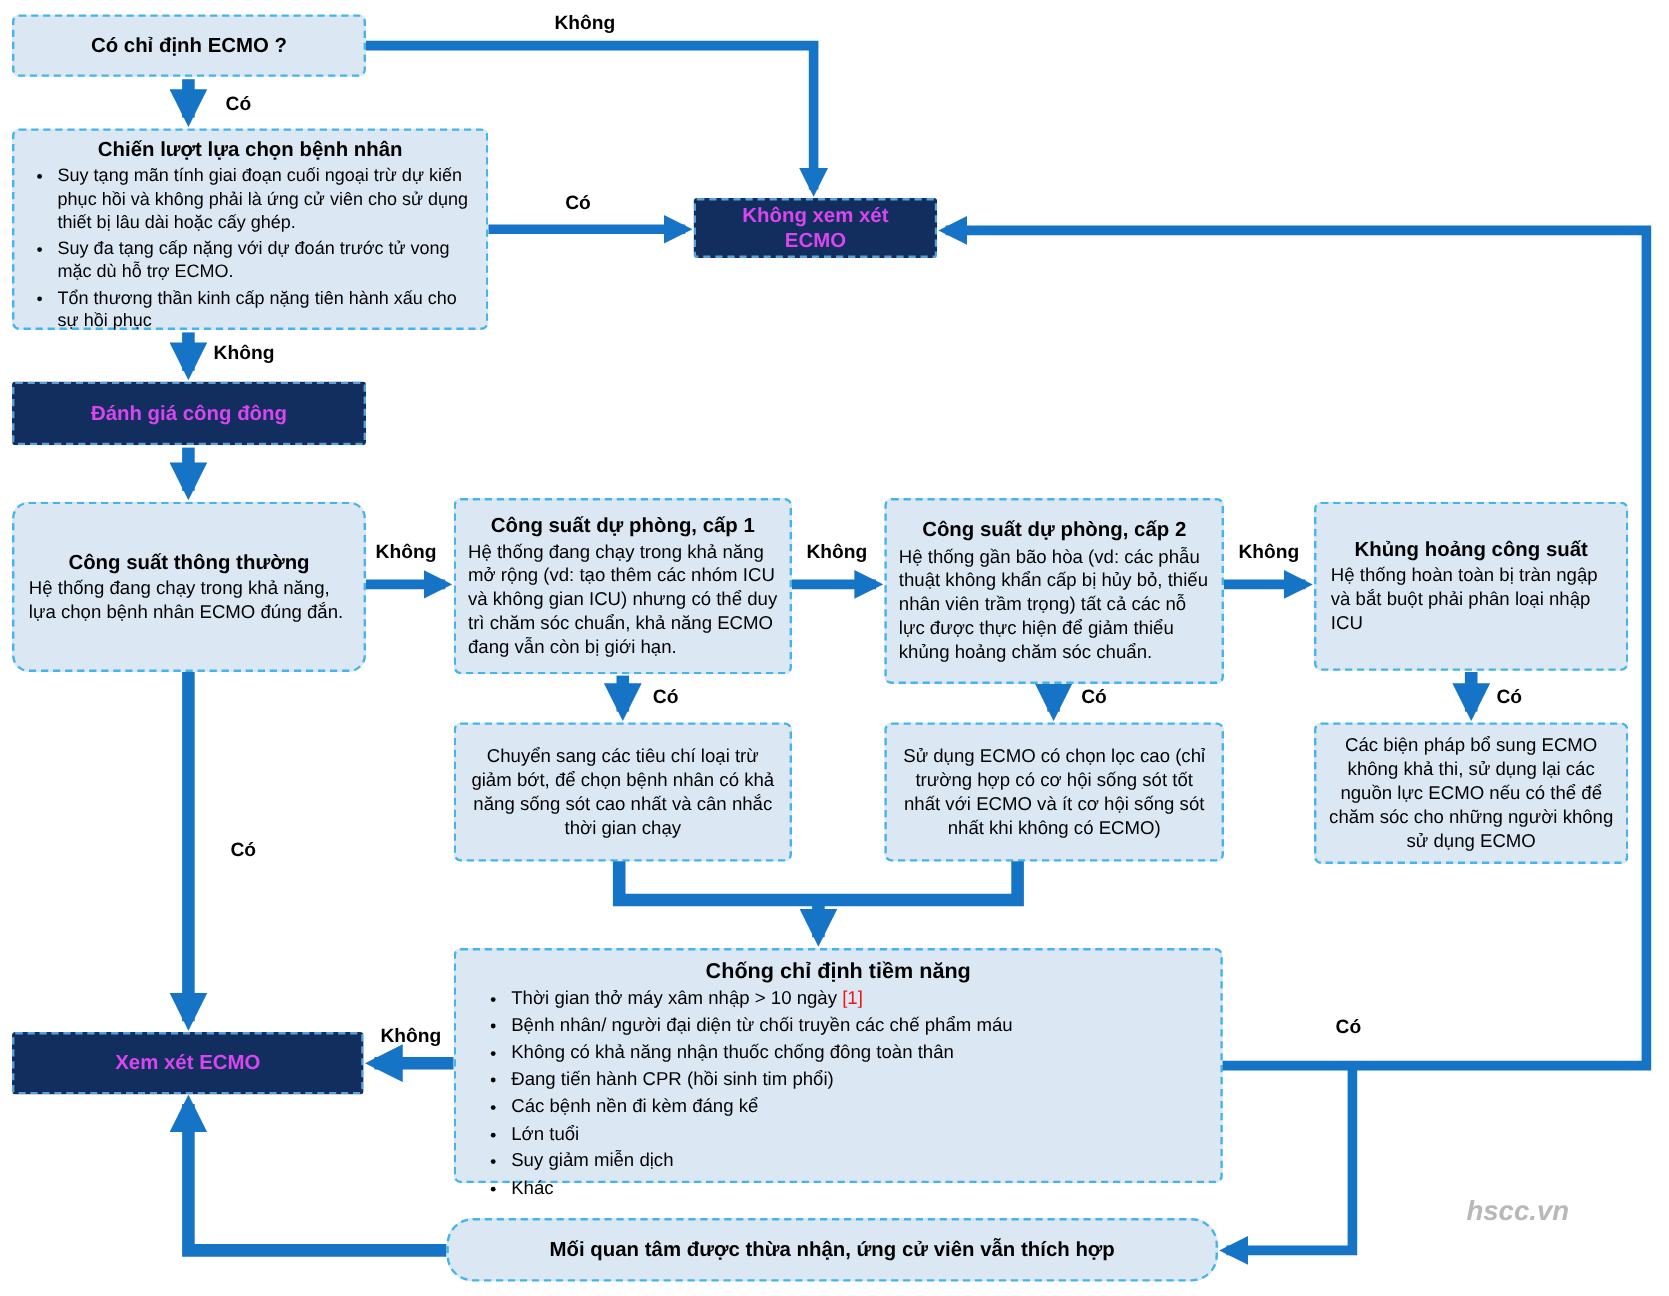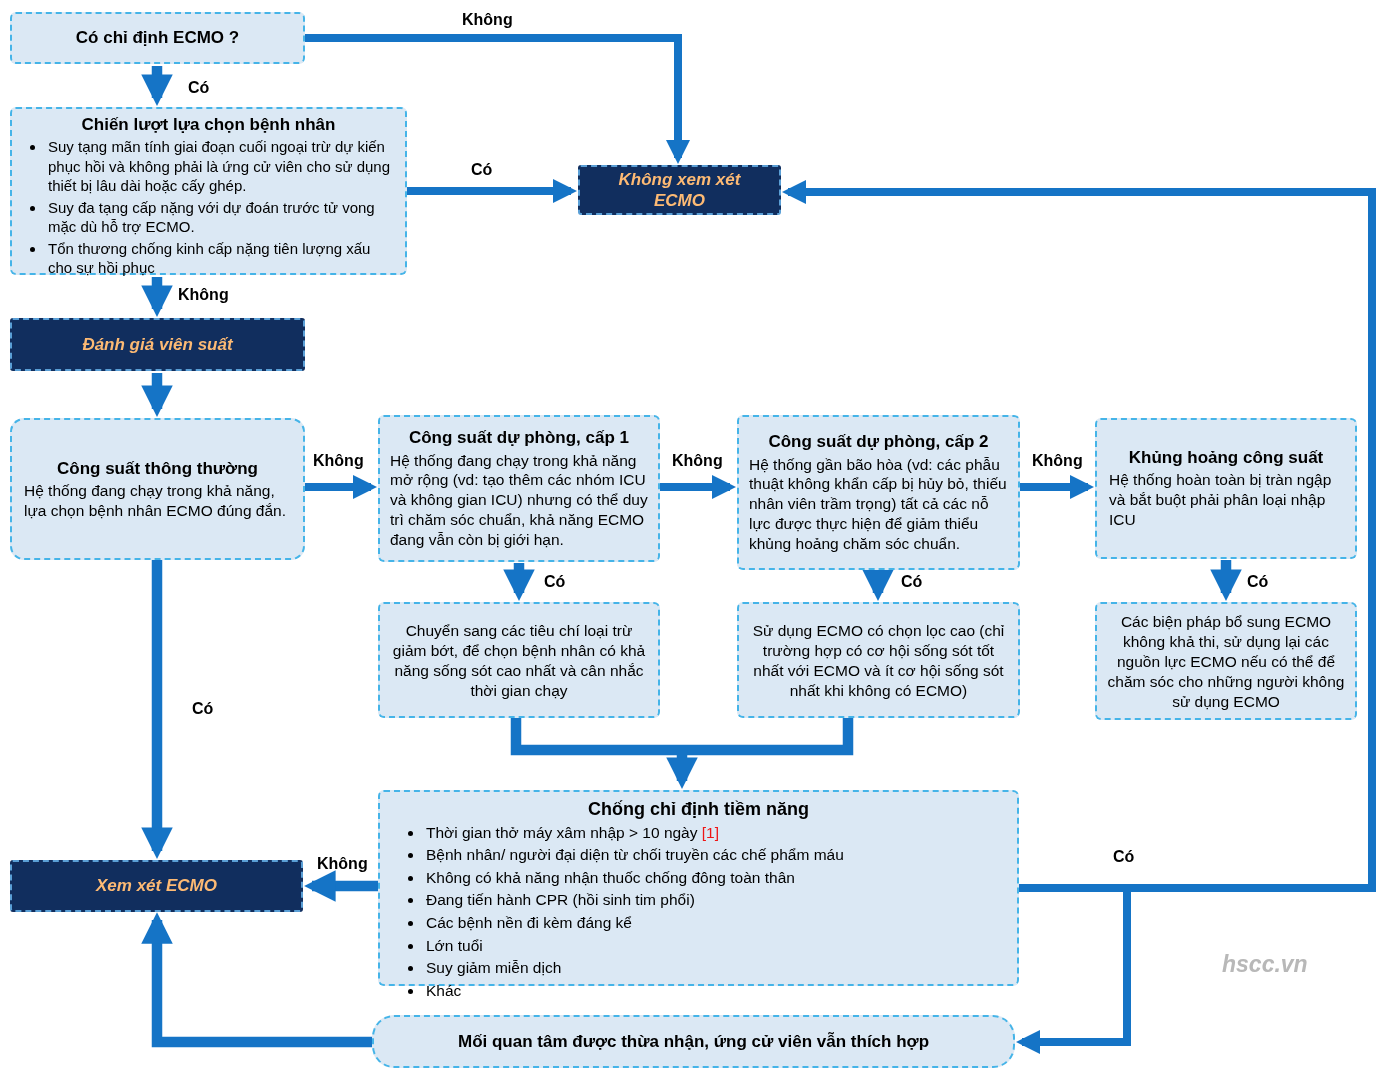--- a/index.html
+++ b/index.html
@@ -5,31 +5,31 @@
   html,body{margin:0;padding:0;background:#fff;}
   #canvas{
     position:relative;width:1391px;height:1080px;background:#fff;
     font-family:"Liberation Sans","DejaVu Sans",sans-serif;color:#000;overflow:hidden;
   }
   svg.edges{position:absolute;left:0;top:0;z-index:1;}
   .edge{fill:none;stroke:#1574c6;stroke-width:8;}
   .edge.thick{stroke-width:10.5;}
   .node{position:absolute;box-sizing:border-box;z-index:2;display:flex;flex-direction:column;justify-content:center;}
   .light{background:#dbe8f4;border:2px dashed #45b4e8;border-radius:6px;}
-  .navy{background:#112e5e;border:2px dashed #5a9fd6;border-radius:3px;color:#fdba74;
-        align-items:center;text-align:center;font-weight:bold;font-size:17px;line-height:1.25;font-style:italic;}
+  .navy{background:#112e5e;border:2px dashed #5a9fd6;border-radius:3px;color:#d946ef;
+        align-items:center;text-align:center;font-weight:bold;font-size:17px;line-height:1.25;}
   .node-title{font-weight:bold;font-size:17px;text-align:center;line-height:1.25;}
   .node-body{font-size:15.5px;line-height:1.28;text-align:left;margin-top:2px;}
   .node-body.centered{text-align:center;}
   .node ul{margin:2px 0 0 0;padding-left:26px;font-size:15px;line-height:1.3;text-align:left;}
   .node ul li{margin:0 0 2px 0;padding-left:2px;}
   .contra ul{font-size:15.5px;line-height:1.33;padding-left:30px;}
   .ref-red{color:#ee1515;}
   .edge-label{position:absolute;z-index:3;font-weight:bold;font-size:16px;white-space:nowrap;}
-  .watermark{position:absolute;z-index:3;font-size:23px;font-weight:bold;font-style:italic;color:#b8b8b8;}
+  .watermark{position:absolute;z-index:3;font-size:23px;font-weight:bold;font-style:italic;color:#b8b8b8;margin-top:45px;}
 </style>
 </head>
 <body>
 
 <div id="canvas">
 
   <svg class="edges" width="1391" height="1080" viewBox="0 0 1391 1080">
     <defs>
       <marker id="ah" viewBox="0 0 10 10" refX="7.5" refY="5" markerWidth="3" markerHeight="3" orient="auto-start-reverse">
         <path d="M0 0 L10 5 L0 10 z" fill="#1574c6"></path>
@@ -57,30 +57,30 @@
 
   <div class="node light" style="left:10px;top:12px;width:295px;height:52px;">
     <div class="node-title">Có chỉ định ECMO ?</div>
   </div>
 
   <div class="node light" style="left:10px;top:107px;width:397px;height:168px;padding:5px 8px;justify-content:flex-start;">
     <div class="node-title">Chiến lượt lựa chọn bệnh nhân</div>
     <ul>
       <li>Suy tạng mãn tính giai đoạn cuối ngoại trừ dự kiến phục hồi và không phải là ứng cử viên cho sử dụng thiết bị lâu dài hoặc cấy ghép.</li>
       <li>Suy đa tạng cấp nặng với dự đoán trước tử vong mặc dù hỗ trợ ECMO.</li>
-      <li>Tổn thương chống kinh cấp nặng tiên lượng xấu cho sự hồi phục</li>
+      <li>Tổn thương thần kinh cấp nặng tiên hành xấu cho sự hồi phục</li>
     </ul>
   </div>
 
   <div class="node navy" style="left:578px;top:165px;width:203px;height:50px;">
     <div style="width:150px;">Không xem xét ECMO</div>
   </div>
 
   <div class="node navy" style="left:10px;top:318px;width:295px;height:53px;">
-    <div>Đánh giá viên suất</div>
+    <div>Đánh giá công đông</div>
   </div>
 
   <div class="node light" style="left:10px;top:418px;width:295px;height:142px;padding:6px 12px;border-radius:14px;">
     <div class="node-title">Công suất thông thường</div>
     <div class="node-body">Hệ thống đang chạy trong khả năng, lựa chọn bệnh nhân ECMO đúng đắn.</div>
   </div>
 
   <div class="node light" style="left:378px;top:415px;width:282px;height:147px;padding:17px 10px;">
     <div class="node-title">Công suất dự phòng, cấp 1</div>
     <div class="node-body">Hệ thống đang chạy trong khả năng mở rộng (vd: tạo thêm các nhóm ICU và không gian ICU) nhưng có thể duy trì chăm sóc chuẩn, khả năng ECMO đang vẫn còn bị giới hạn.</div>

